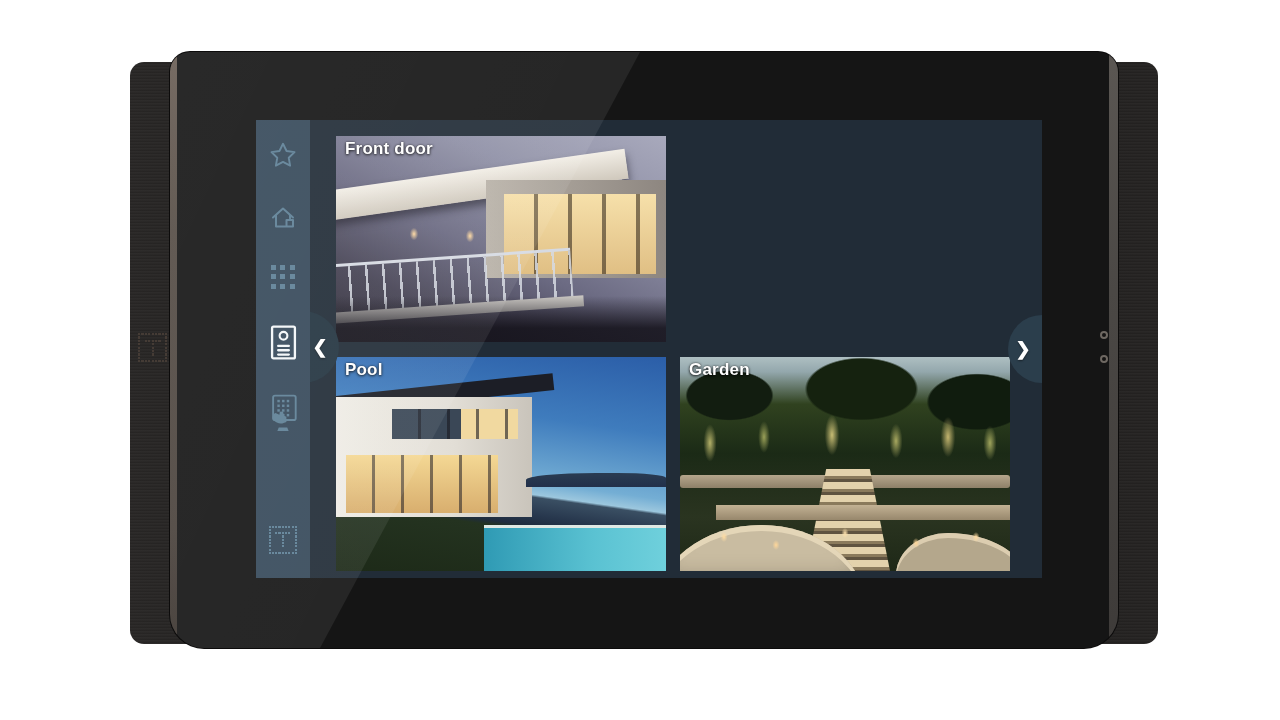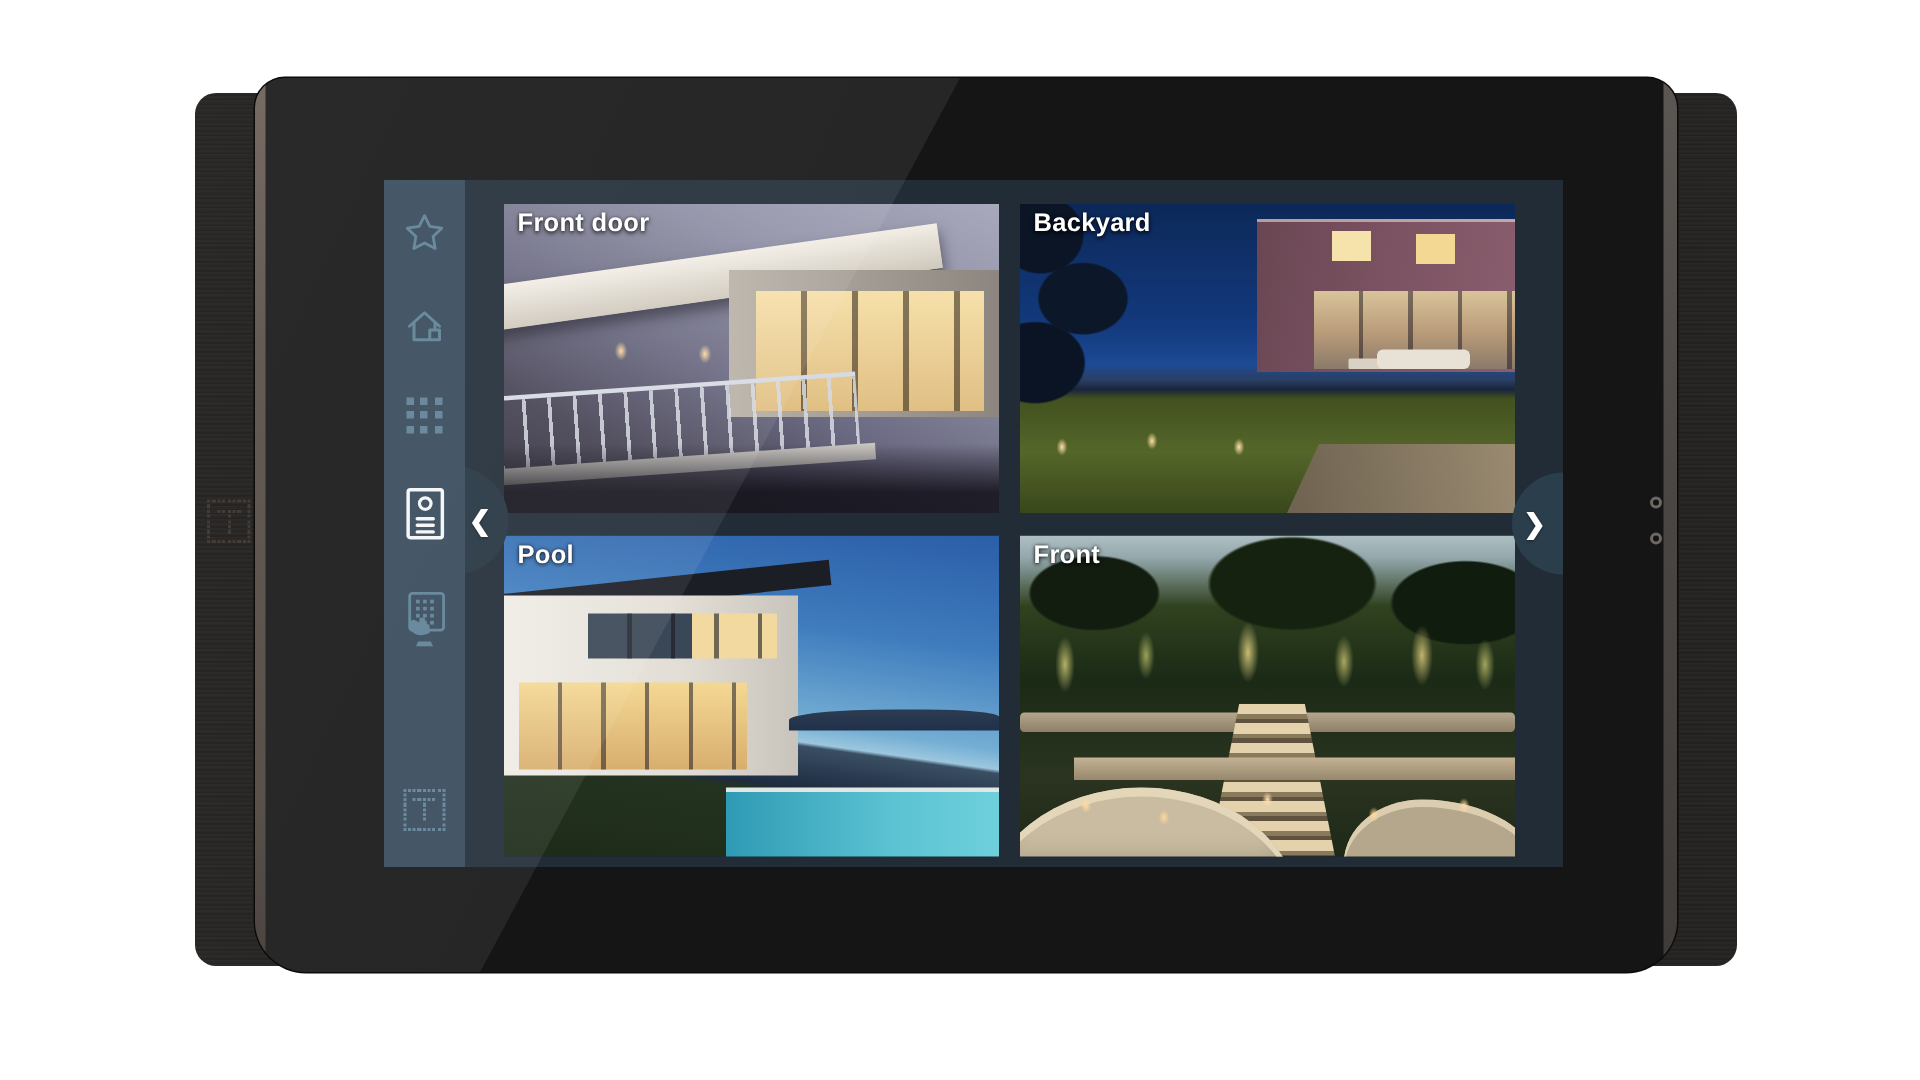--- a/index.html
+++ b/index.html
@@ -211,32 +211,20 @@
         <div class="l2"></div>
         <div class="l3"></div>
         <div class="l4"></div>
         <div class="l5"></div>
         <div class="l7"></div>
         <div class="l6"></div>
       </div>
       <span class="cam-label">Front door</span>
     </div>
 
-    <div class="tile t2">
-      <div class="ph">
-        <div class="l2"></div>
-        <div class="l3"></div>
-        <div class="l4"></div>
-        <div class="l5"></div>
-        <div class="l6"></div>
-        <div class="l1"></div>
-        <div class="l7"></div>
-      </div>
-      <span class="cam-label">Backyard</span>
-    </div>
 
     <div class="tile t3">
       <div class="ph">
         <div class="l2"></div>
         <div class="l1"></div>
         <div class="l3"></div>
         <div class="l4"></div>
         <div class="l6"></div>
         <div class="l5"></div>
       </div>
@@ -247,21 +235,21 @@
       <div class="ph">
         <div class="l1"></div>
         <div class="l2"></div>
         <div class="l3"></div>
         <div class="l5"></div>
         <div class="l4"></div>
         <div class="l6"></div>
         <div class="l7"></div>
         <div class="l8"></div>
       </div>
-      <span class="cam-label">Front</span>
+      <span class="cam-label">Garden</span>
     </div>
 
     <div class="nav-circle nav-circle-left">
       <span class="chev chev-l">❮</span>
     </div>
     <div class="nav-circle nav-circle-right">
       <span class="chev chev-r">❯</span>
     </div>
 
     <div class="sidebar">

